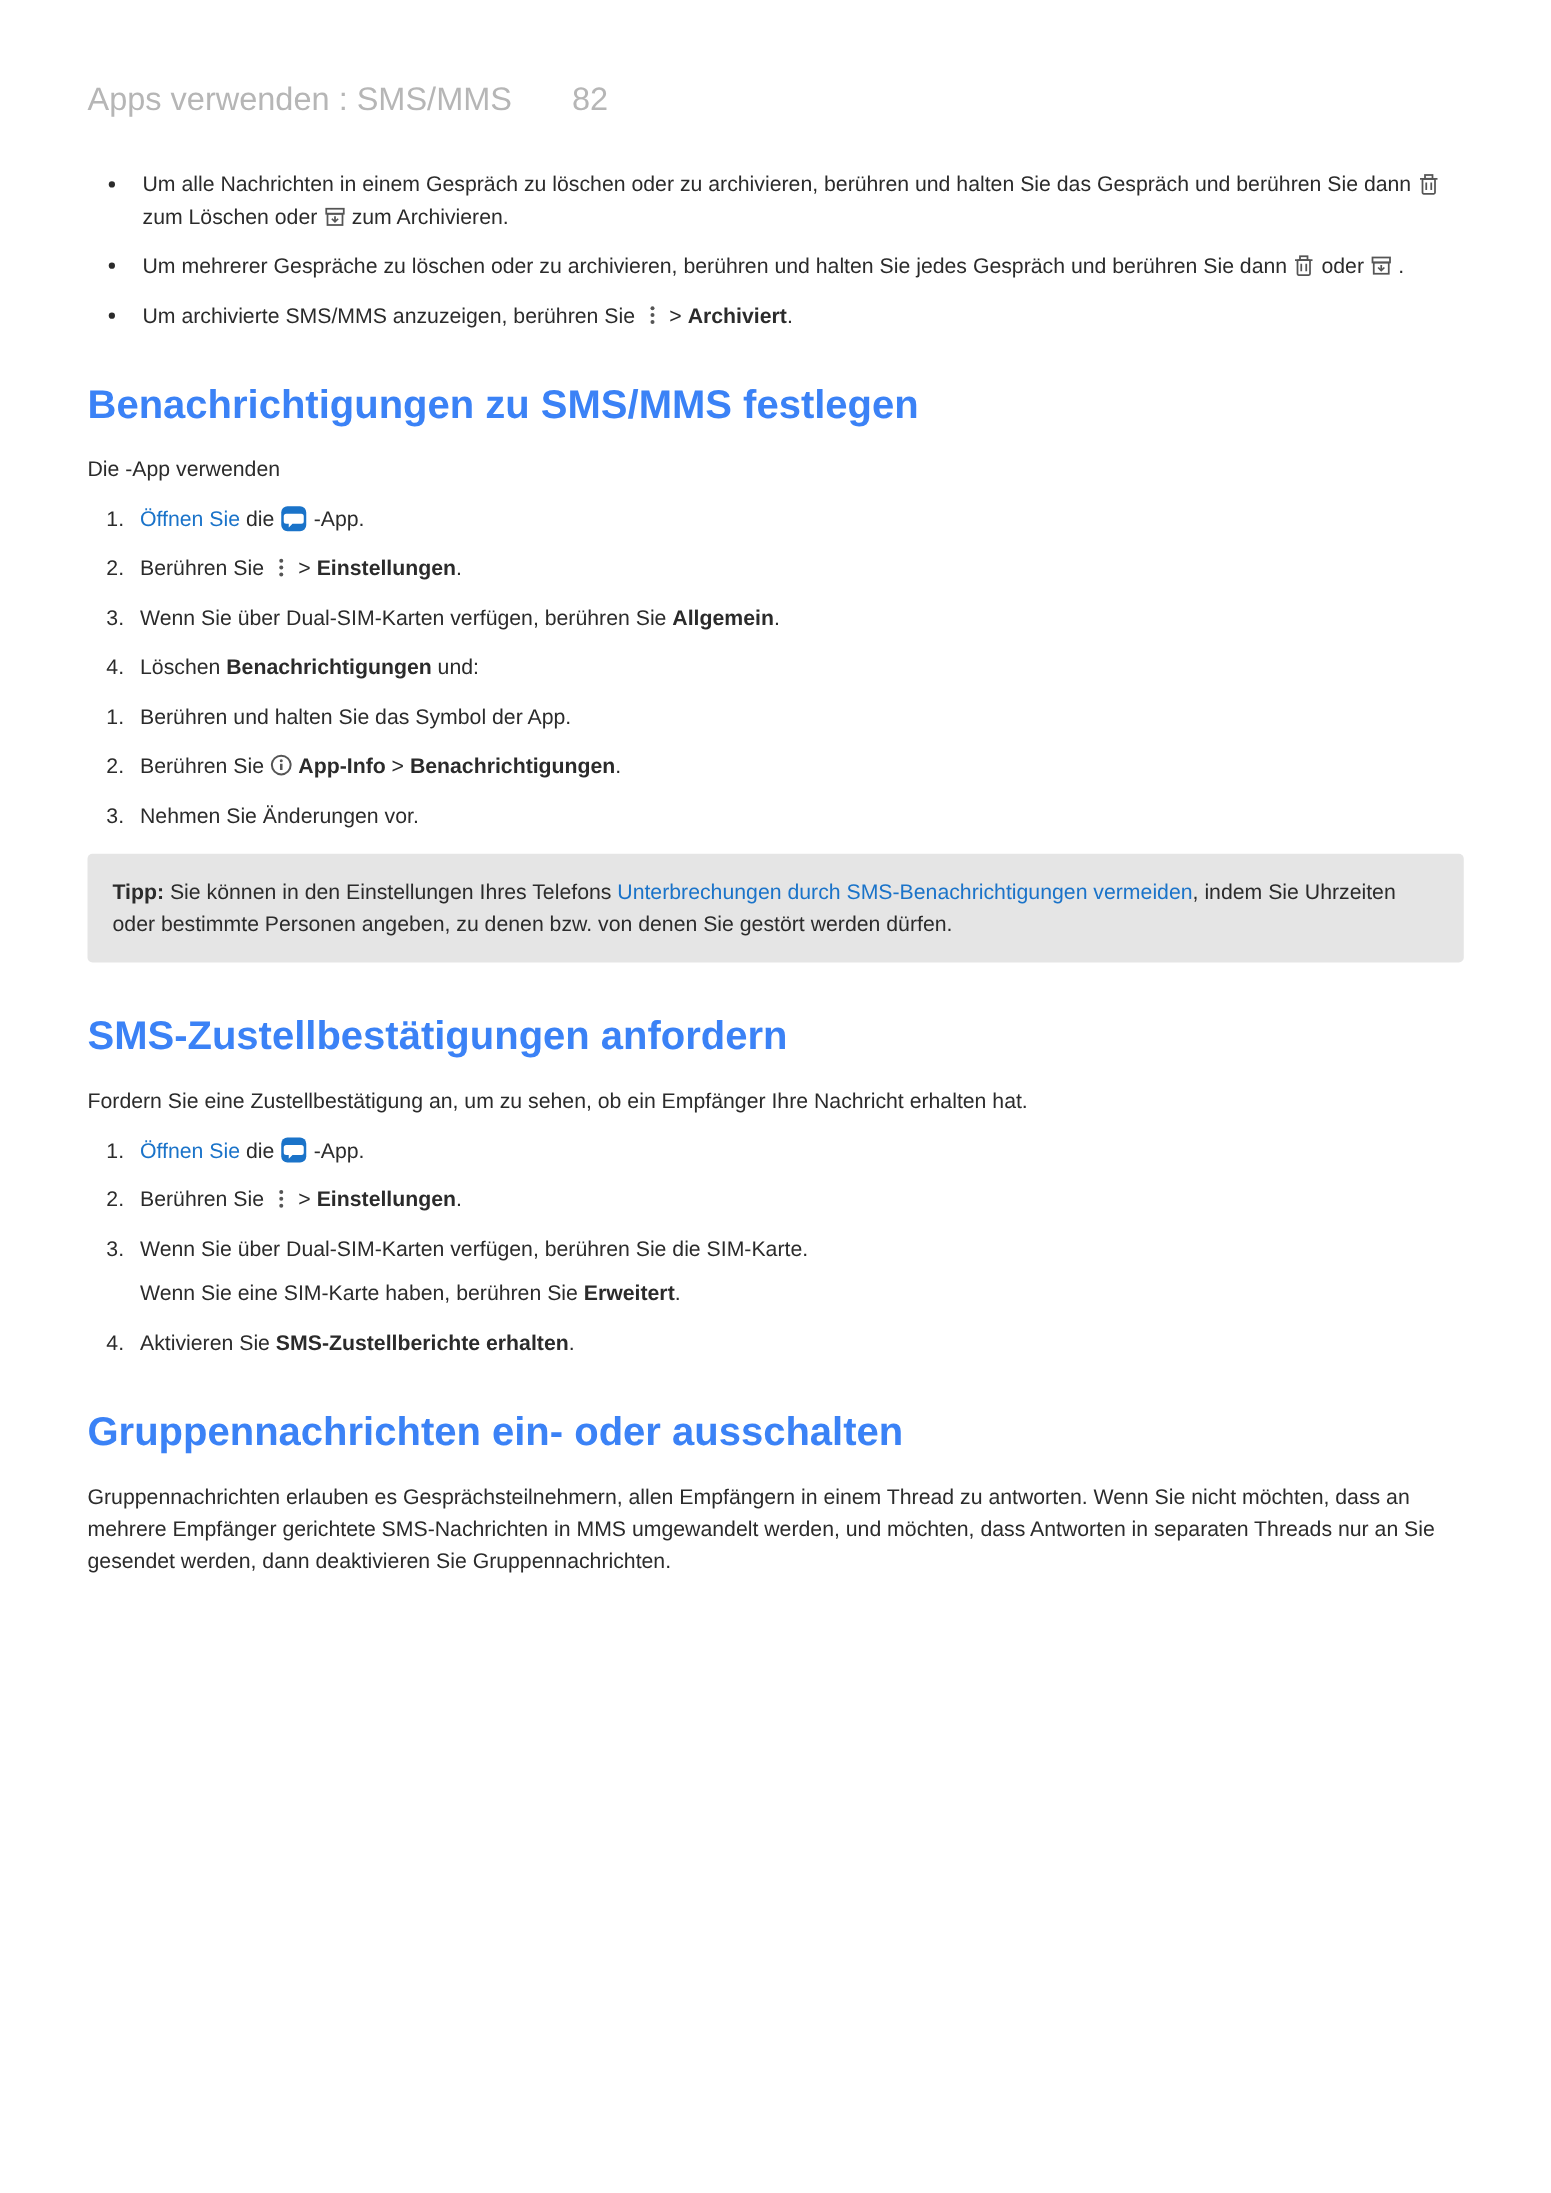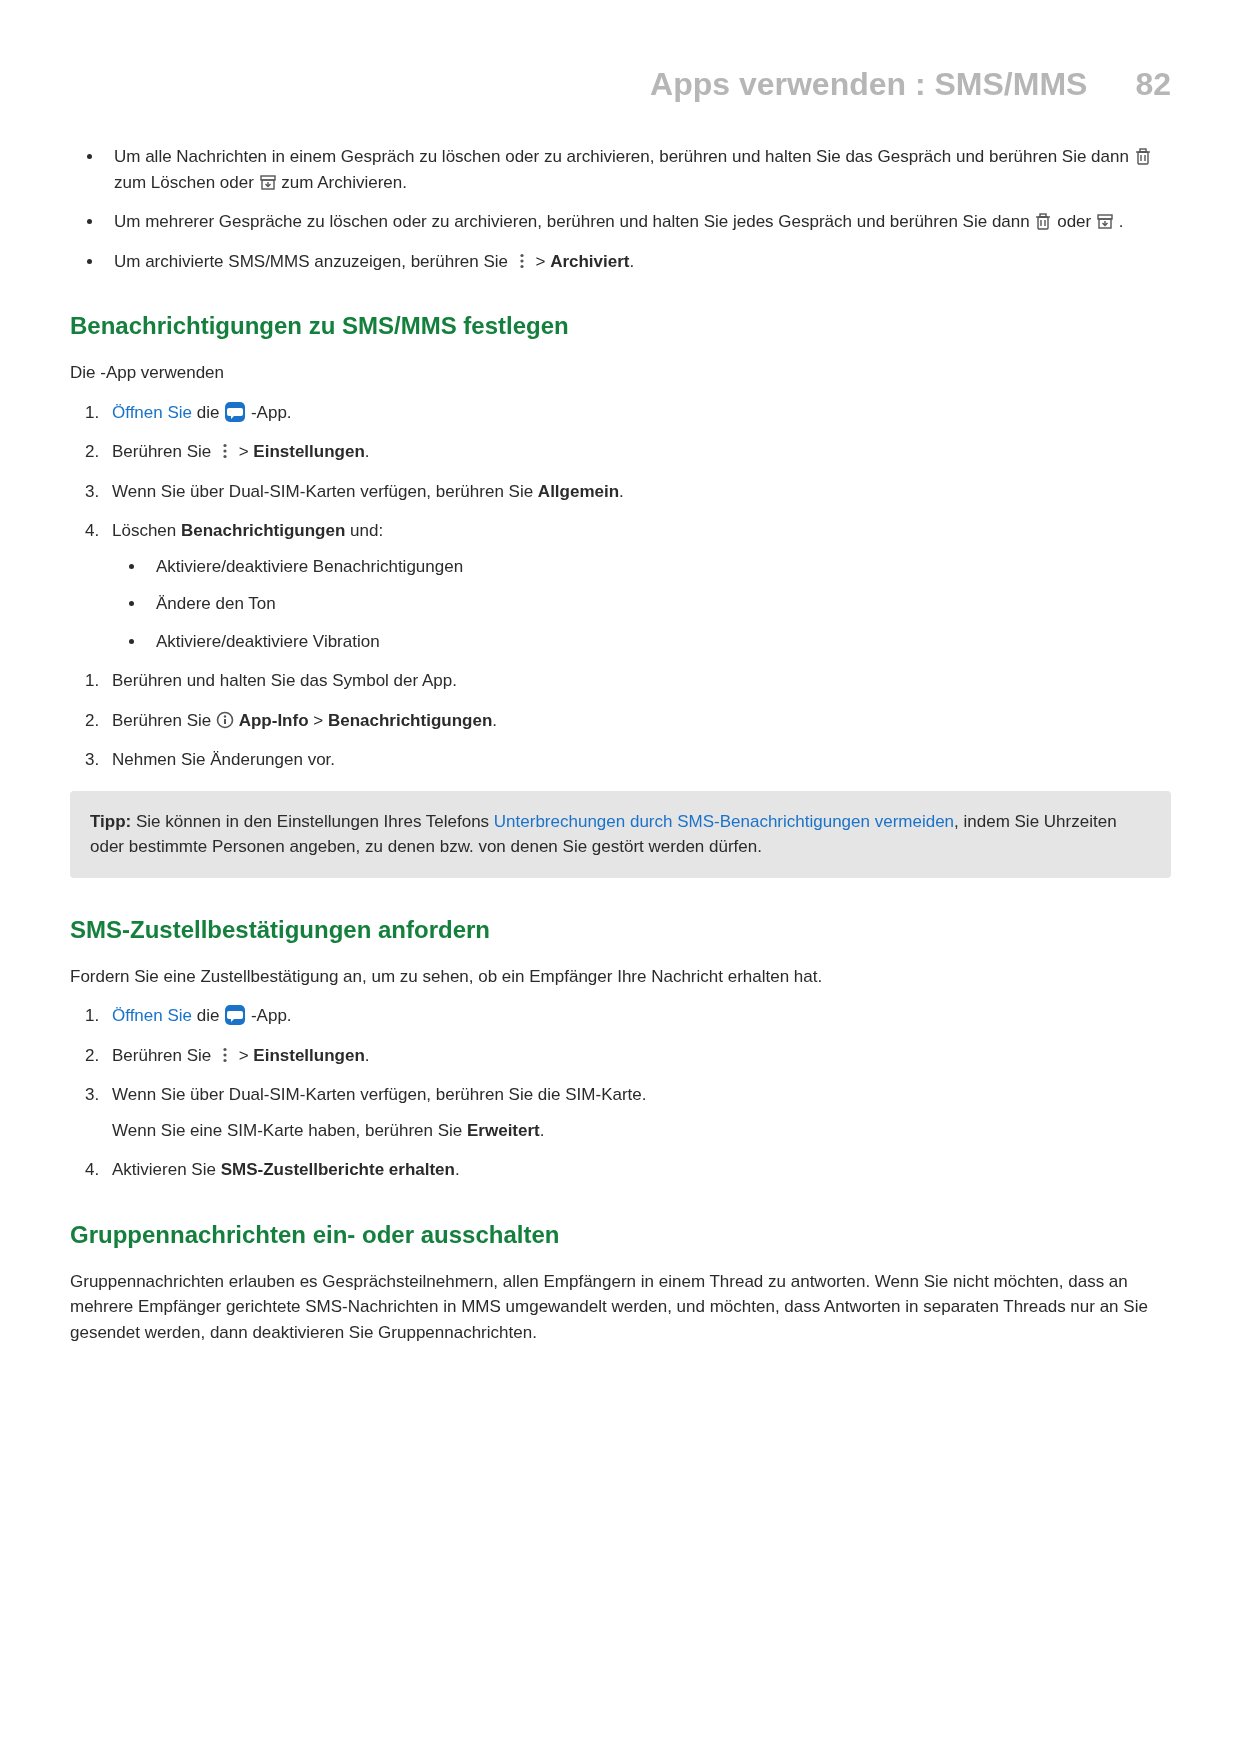--- a/index.html
+++ b/index.html
@@ -14,25 +14,25 @@
   }
   .page {
     width: 1241px;
     min-height: 1754px;
     box-sizing: border-box;
     padding: 60px 70px 60px 70px;
     position: relative;
   }
   .header {
     display: flex;
-    justify-content: flex-end;
+    justify-content: flex-start;
     align-items: baseline;
     color: #b6b6b6;
-    font-size: 32px;
-    font-weight: 700;
+    font-size: 26px;
+    font-weight: 400;
     margin-bottom: 36px;
   }
   .header .page-number {
     color: #b6b6b6;
     margin-left: 48px;
   }
   ul.bullets {
     list-style: disc;
     margin: 0 0 20px 34px;
     padding: 0;
@@ -44,23 +44,23 @@
   ul.sub-bullets {
     list-style: disc;
     margin: 10px 0 0 34px;
     padding: 0;
   }
   ul.sub-bullets > li {
     margin-bottom: 12px;
     padding-left: 10px;
   }
   h2 {
-    font-size: 24px;
+    font-size: 32px;
     font-weight: 700;
-    color: #15803d;
+    color: #3b82f6;
     margin: 34px 0 16px 0;
   }
   p.body {
     margin: 0 0 14px 0;
   }
   ol.steps {
     margin: 0 0 14px 0;
     padding-left: 34px;
   }
   ol.steps > li {
@@ -193,25 +193,20 @@
       <span> &gt; </span>
       <strong>Einstellungen</strong><span>.</span>
     </li>
     <li>
       <span>Wenn Sie über Dual-SIM-Karten verfügen, berühren Sie </span>
       <strong>Allgemein</strong><span>.</span>
     </li>
     <li>
       <span>Löschen </span>
       <strong>Benachrichtigungen</strong><span> und:</span>
-      <ul class="sub-bullets">
-        <li>Aktiviere/deaktiviere Benachrichtigungen</li>
-        <li>Ändere den Ton</li>
-        <li>Aktiviere/deaktiviere Vibration</li>
-      </ul>
     </li>
   </ol>
 
 
   <ol class="steps">
     <li>Berühren und halten Sie das Symbol der App.</li>
     <li>
       <span>Berühren Sie </span>
       <svg class="inline-icon" viewBox="0 0 18 18">
           <use href="#info-icon-def"></use>

